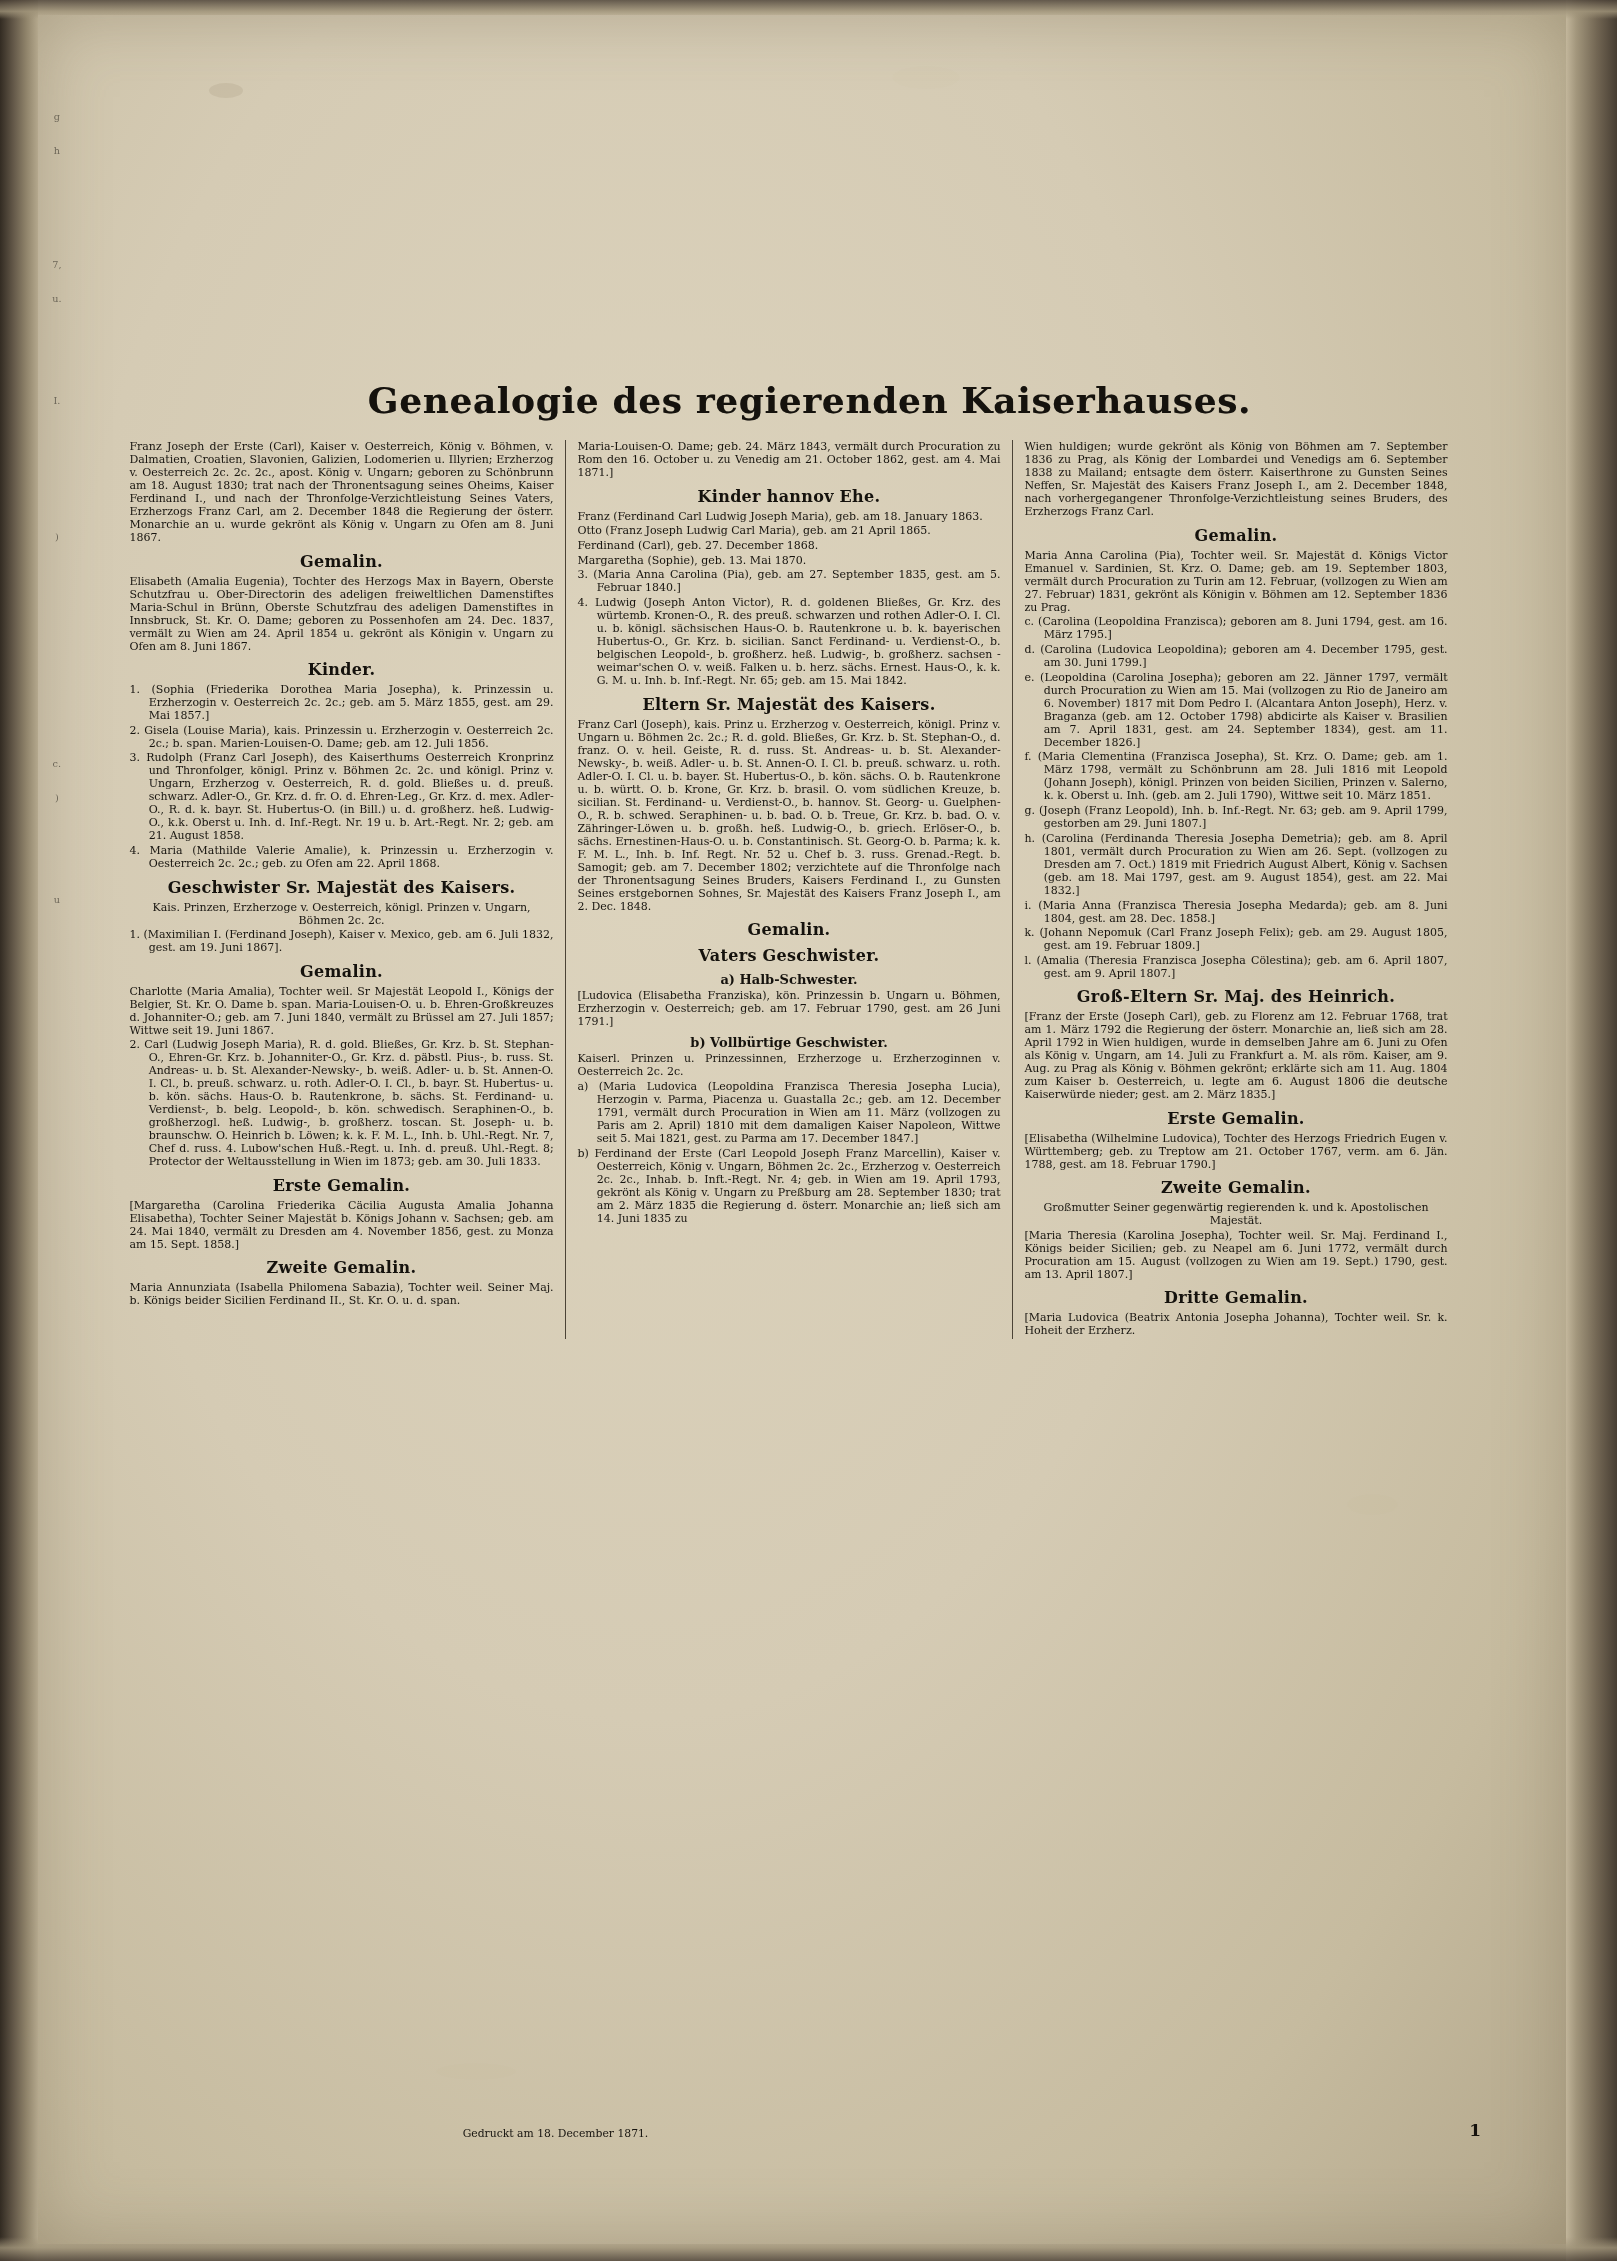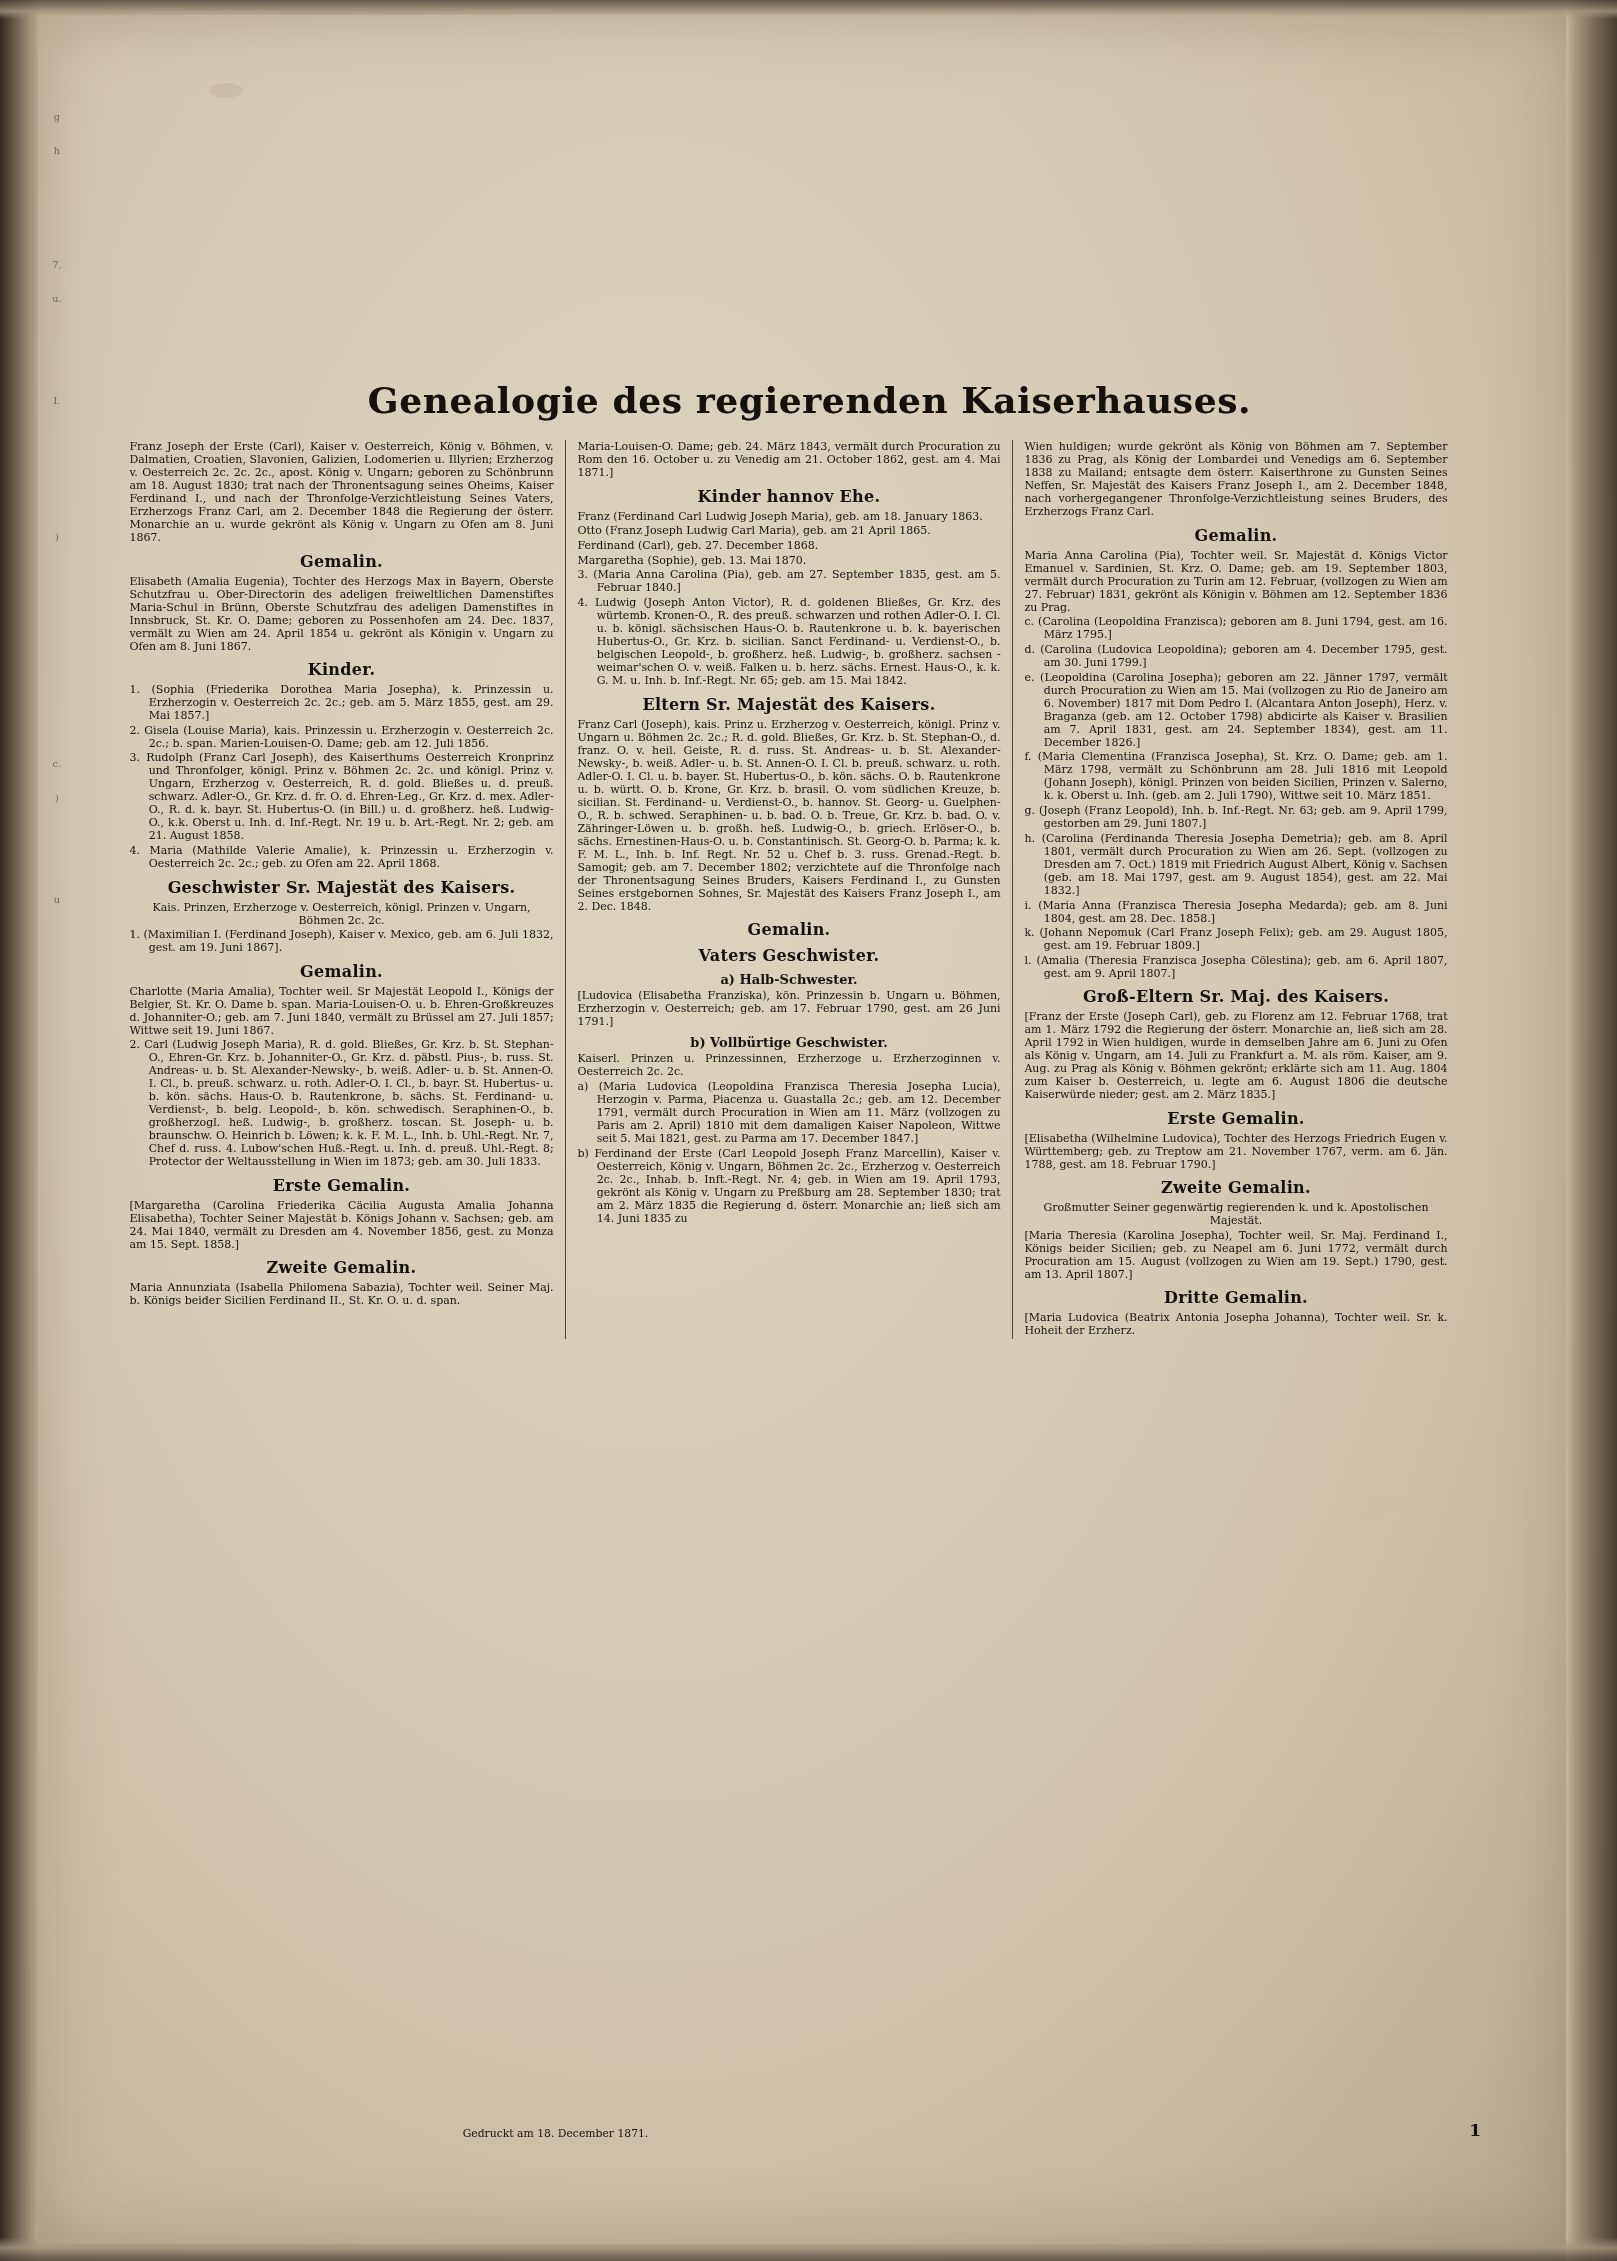--- a/index.html
+++ b/index.html
@@ -259,25 +259,25 @@
           <p class="tx hang">c. (Carolina (Leopoldina Franzisca); geboren am 8. Juni 1794, gest. am 16. März 1795.]</p>
           <p class="tx hang">d. (Carolina (Ludovica Leopoldina); geboren am 4. December 1795, gest. am 30. Juni 1799.]</p>
           <p class="tx hang">e. (Leopoldina (Carolina Josepha); geboren am 22. Jänner 1797, vermält durch Procuration zu Wien am 15. Mai (vollzogen zu Rio de Janeiro am 6. November) 1817 mit Dom Pedro I. (Alcantara Anton Joseph), Herz. v. Braganza (geb. am 12. October 1798) abdicirte als Kaiser v. Brasilien am 7. April 1831, gest. am 24. September 1834), gest. am 11. December 1826.]</p>
           <p class="tx hang">f. (Maria Clementina (Franzisca Josepha), St. Krz. O. Dame; geb. am 1. März 1798, vermält zu Schönbrunn am 28. Juli 1816 mit Leopold (Johann Joseph), königl. Prinzen von beiden Sicilien, Prinzen v. Salerno, k. k. Oberst u. Inh. (geb. am 2. Juli 1790), Wittwe seit 10. März 1851.</p>
           <p class="tx hang">g. (Joseph (Franz Leopold), Inh. b. Inf.-Regt. Nr. 63; geb. am 9. April 1799, gestorben am 29. Juni 1807.]</p>
           <p class="tx hang">h. (Carolina (Ferdinanda Theresia Josepha Demetria); geb. am 8. April 1801, vermält durch Procuration zu Wien am 26. Sept. (vollzogen zu Dresden am 7. Oct.) 1819 mit Friedrich August Albert, König v. Sachsen (geb. am 18. Mai 1797, gest. am 9. August 1854), gest. am 22. Mai 1832.]</p>
           <p class="tx hang">i. (Maria Anna (Franzisca Theresia Josepha Medarda); geb. am 8. Juni 1804, gest. am 28. Dec. 1858.]</p>
           <p class="tx hang">k. (Johann Nepomuk (Carl Franz Joseph Felix); geb. am 29. August 1805, gest. am 19. Februar 1809.]</p>
           <p class="tx hang">l. (Amalia (Theresia Franzisca Josepha Cölestina); geb. am 6. April 1807, gest. am 9. April 1807.]</p>
 
-          <h2 class="sec">Groß-Eltern Sr. Maj. des Kaisers.</h2>
+          <h2 class="sec">Groß-Eltern Sr. Maj. des Heinrich.</h2>
           <p class="tx">[Franz der Erste (Joseph Carl), geb. zu Florenz am 12. Februar 1768, trat am 1. März 1792 die Regierung der österr. Monarchie an, ließ sich am 28. April 1792 in Wien huldigen, wurde in demselben Jahre am 6. Juni zu Ofen als König v. Ungarn, am 14. Juli zu Frankfurt a. M. als röm. Kaiser, am 9. Aug. zu Prag als König v. Böhmen gekrönt; erklärte sich am 11. Aug. 1804 zum Kaiser b. Oesterreich, u. legte am 6. August 1806 die deutsche Kaiserwürde nieder; gest. am 2. März 1835.]</p>
 
           <h2 class="sec">Erste Gemalin.</h2>
-          <p class="tx">[Elisabetha (Wilhelmine Ludovica), Tochter des Herzogs Friedrich Eugen v. Württemberg; geb. zu Treptow am 21. November 1767, verm. am 6. Jän. 1788, gest. am 18. Februar 1790.]</p>
+          <p class="tx">[Elisabetha (Wilhelmine Ludovica), Tochter des Herzogs Friedrich Eugen v. Württemberg; geb. zu Treptow am 21. October 1767, verm. am 6. Jän. 1788, gest. am 18. Februar 1790.]</p>
 
           <h2 class="sec">Zweite Gemalin.</h2>
           <p class="tx" style="text-align:center">Großmutter Seiner gegenwärtig regierenden k. und k. Apostolischen Majestät.</p>
           <p class="tx">[Maria Theresia (Karolina Josepha), Tochter weil. Sr. Maj. Ferdinand I., Königs beider Sicilien; geb. zu Neapel am 6. Juni 1772, vermält durch Procuration am 15. August (vollzogen zu Wien am 19. Sept.) 1790, gest. am 13. April 1807.]</p>
 
           <h2 class="sec">Dritte Gemalin.</h2>
           <p class="tx">[Maria Ludovica (Beatrix Antonia Josepha Johanna), Tochter weil. Sr. k. Hoheit der Erzherz.</p>
         </div>
 
       </div>

